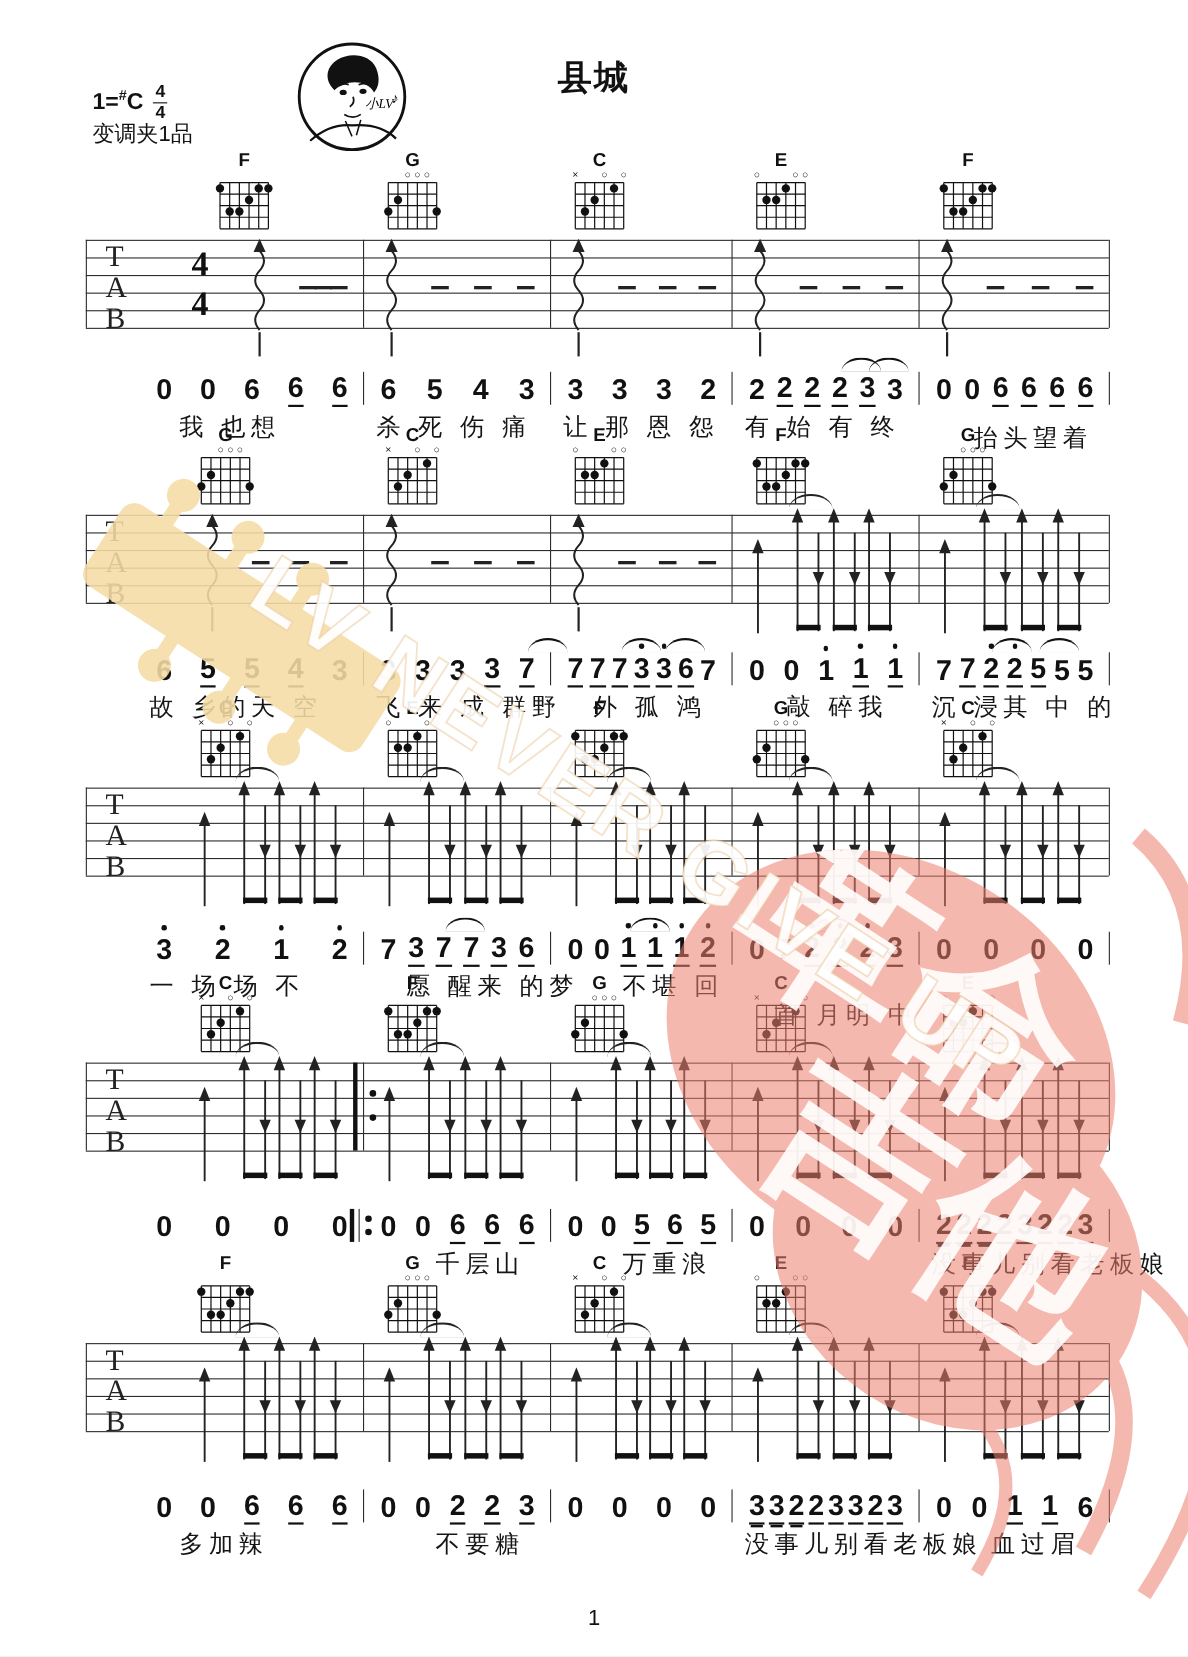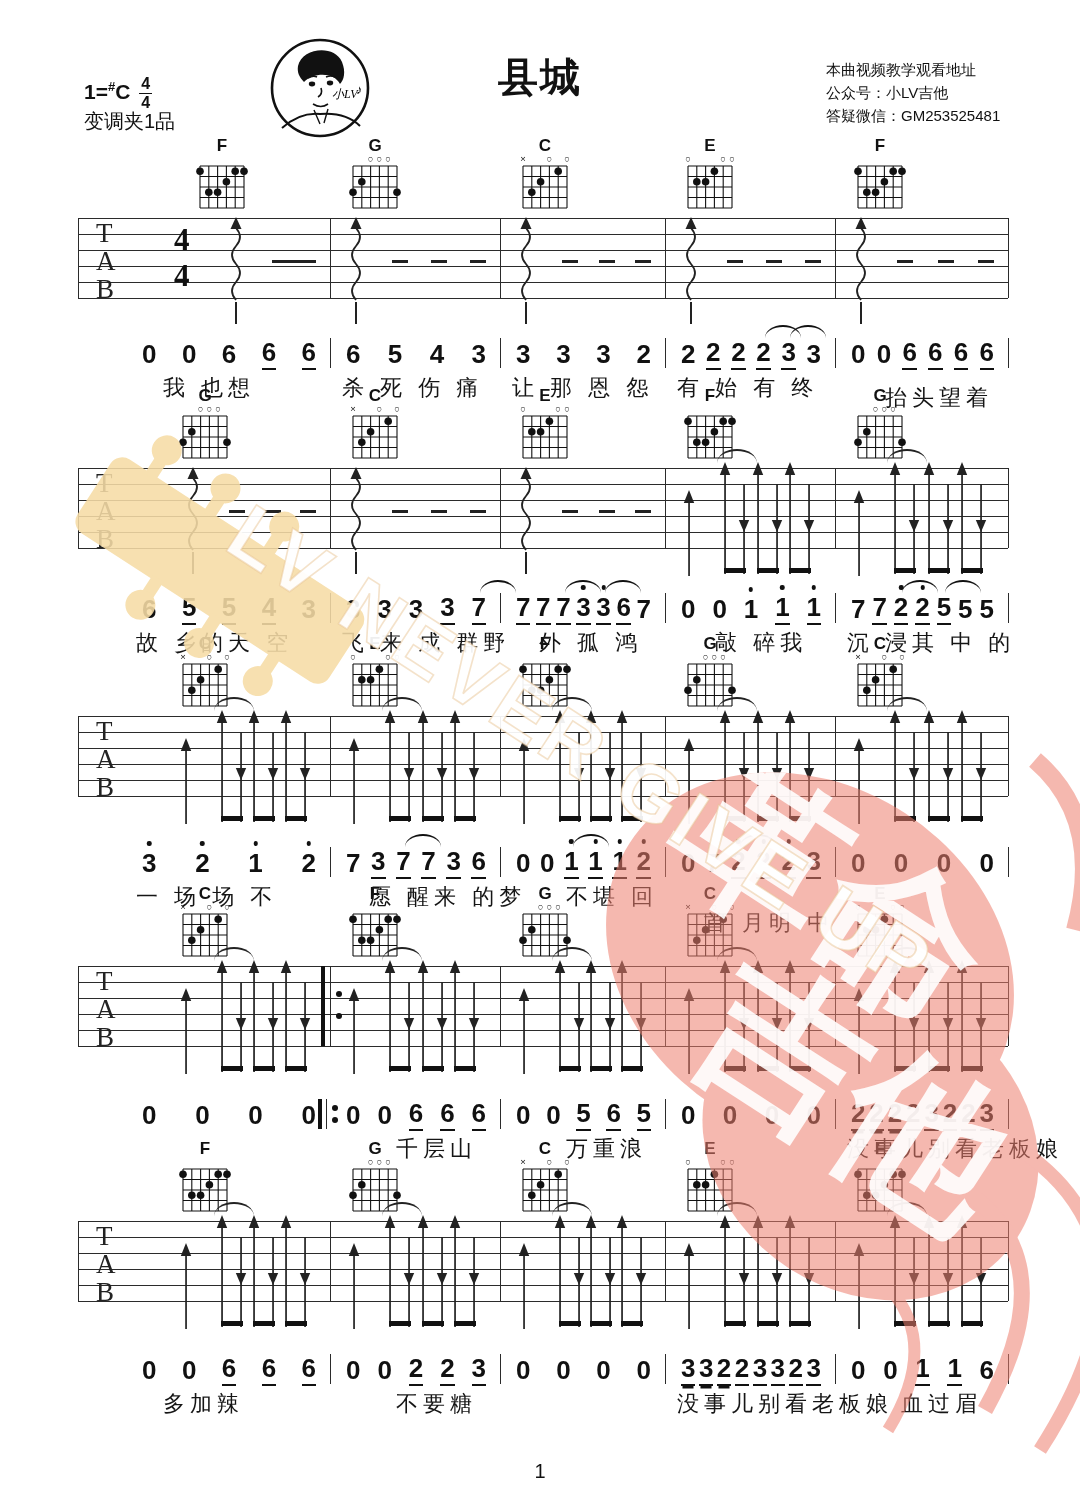--- a/index.html
+++ b/index.html
@@ -22,21 +22,21 @@
   .note.u2{border-bottom:2px solid #111;box-shadow:0 4px 0 -1.5px #111;}
   .ndot{position:absolute;top:-9px;left:50%;transform:translateX(-50%);width:4.5px;height:4.5px;border-radius:50%;background:#111;}
   .narc{position:absolute;top:-14px;left:58%;width:36px;height:11px;border-top:2px solid #111;border-radius:50% 50% 0 0 / 100% 100% 0 0;}
   .lyric{position:absolute;font-size:22px;letter-spacing:5px;white-space:nowrap;color:#151515;}
   .hdr-key{position:absolute;left:84px;top:76px;font-size:21px;font-weight:bold;}
   .hdr-key sup{font-size:13px;}
   .frac{display:inline-block;vertical-align:middle;margin-left:9px;text-align:center;line-height:1;}
   .frac .ft{display:block;font-size:16px;font-weight:bold;border-bottom:1.5px solid #111;padding:0 2px 1px;}
   .frac .fb{display:block;font-size:16px;font-weight:bold;padding-top:1px;}
   .hdr-capo{position:absolute;left:84px;top:108px;font-size:20px;}
-  .hdr-title{position:absolute;left:0;right:0;top:50px;text-align:center;font-size:40px;font-weight:bold;letter-spacing:2px;}
+  .hdr-title{position:absolute;left:0;right:0;top:50px;text-align:center;font-size:31px;font-weight:bold;letter-spacing:2px;}
   .hdr-sub{position:absolute;left:0;right:0;top:92px;text-align:center;font-size:21px;}
   .hdr-right{position:absolute;left:826px;top:58px;font-size:15px;line-height:23px;}
   .pagenum{position:absolute;left:0;right:0;top:1460px;text-align:center;font-size:20px;}
   svg{display:block;}
   .wm{position:absolute;left:0;top:0;z-index:6;pointer-events:none;}
   .sheet{position:absolute;left:0;top:0;z-index:2;}
 </style>
 </head>
 <body>
 
@@ -54,25 +54,20 @@
     <ellipse cx="62" cy="47" rx="3.2" ry="2.4" fill="#111"></ellipse>
     <path d="M40,42 q5,-3 9,-1 M58,41 q5,-2 9,0" stroke="#111" stroke-width="1.6" fill="none"></path>
     <path d="M53,52 q2,6 -3,9 M45,68 q8,5 15,0" stroke="#111" stroke-width="1.6" fill="none"></path>
     <path d="M14,92 q18,-16 38,-14 q26,-2 40,12" stroke="#111" stroke-width="2" fill="none"></path>
     <path d="M46,74 l6,14 M60,73 l-4,14" stroke="#111" stroke-width="1.4" fill="none"></path>
     <text x="64" y="62" font-size="12" font-style="italic" font-family="Liberation Serif,serif">小LV</text>
     <text x="88" y="58" font-size="13" font-family="Liberation Serif,serif">♪</text>
   </svg>
 
   <div class="hdr-title">县城</div>
-  <div class="hdr-right">
-    <div>本曲视频教学观看地址</div>
-    <div>公众号：小LV吉他</div>
-    <div>答疑微信：GM253525481</div>
-  </div>
 
   <div class="sheet" id="sheet-root">
       <div class="hline" style="left: 78px; top: 218px; width: 930px;"></div>
       <div class="hline" style="left: 78px; top: 234px; width: 930px;"></div>
       <div class="hline" style="left: 78px; top: 250px; width: 930px;"></div>
       <div class="hline" style="left: 78px; top: 266px; width: 930px;"></div>
       <div class="hline" style="left: 78px; top: 282px; width: 930px;"></div>
       <div class="hline" style="left: 78px; top: 298px; width: 930px;"></div>
       <div class="vline" style="left: 78px; top: 218px; height: 80px;"></div>
       <div class="vline" style="left: 330px; top: 218px; height: 80px;"></div>

